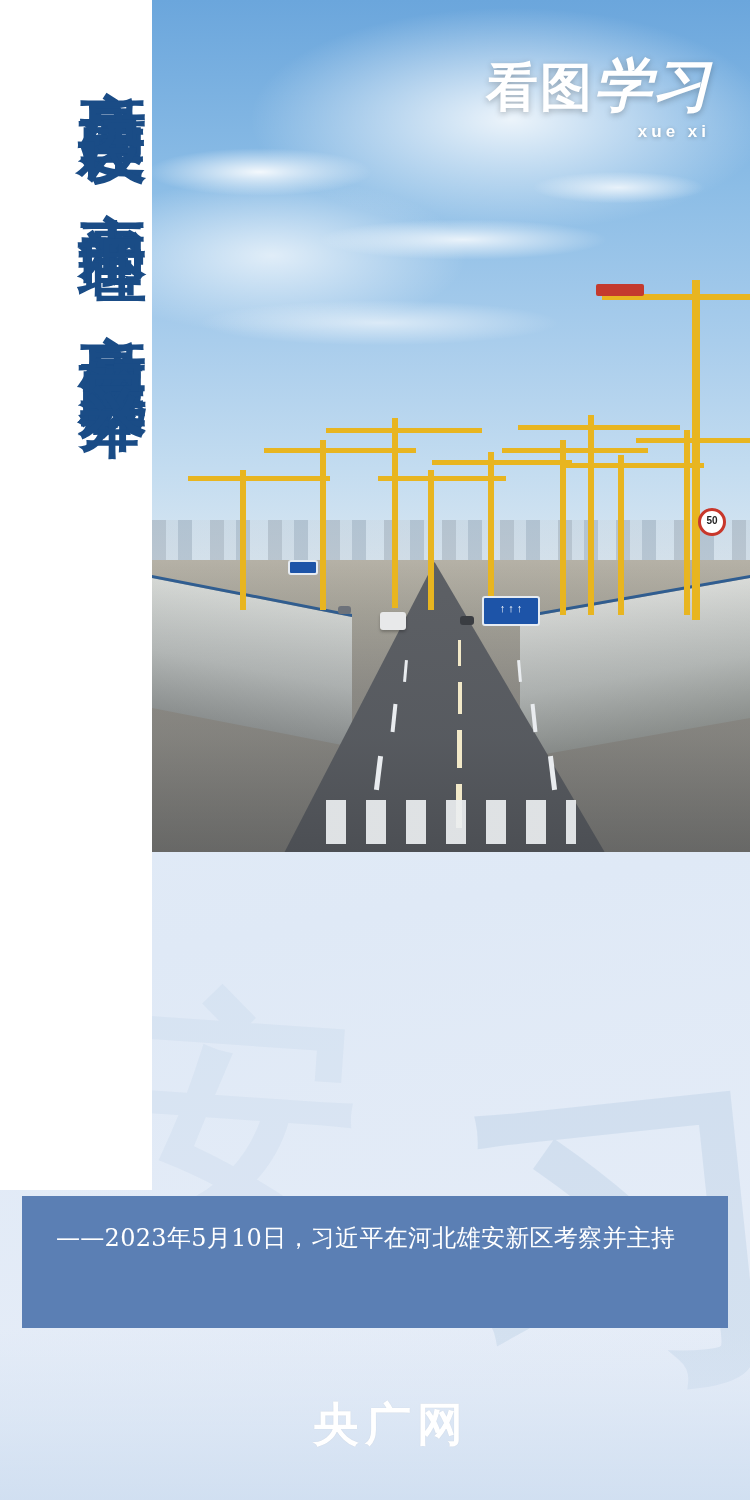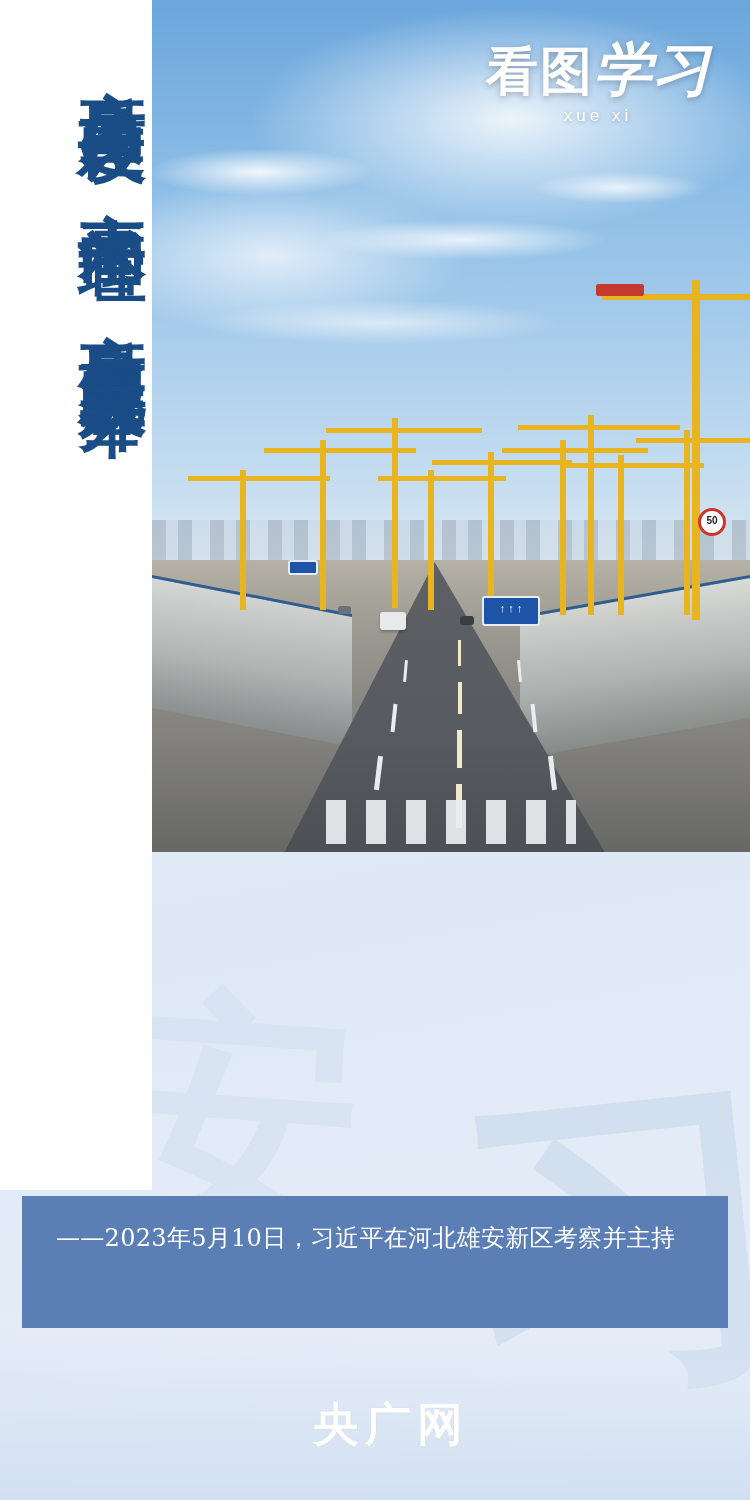--- a/index.html
+++ b/index.html
@@ -221,43 +221,43 @@
   .veh {
     position: absolute;
     border-radius: 3px;
     z-index: 4;
   }
 
   
   .brand {
     position: absolute;
     right: 40px;
-    top: 40px;
+    top: 56px;
     z-index: 6;
-    text-align: center;
+    text-align: right;
     color: #ffffff;
   }
   .brand-main {
     font-family: "DejaVu Serif", "Liberation Serif", serif;
     font-weight: 700;
     font-size: 52px;
     letter-spacing: 2px;
     line-height: 1;
     text-shadow: 0 2px 6px rgba(0,0,0,0.25);
   }
   .brand-main .script {
     font-style: italic;
     font-size: 58px;
     letter-spacing: 0;
   }
   .brand-pinyin {
     margin-top: 8px;
     font-size: 17px;
     letter-spacing: 4px;
-    font-weight: 400;
+    font-weight: 700;
     text-shadow: 0 1px 4px rgba(0,0,0,0.25);
   }
 
   
   .quote {
     position: absolute;
     left: 152px;
     top: 852px;
     width: 598px;
     padding: 22px 26px 0 28px;

